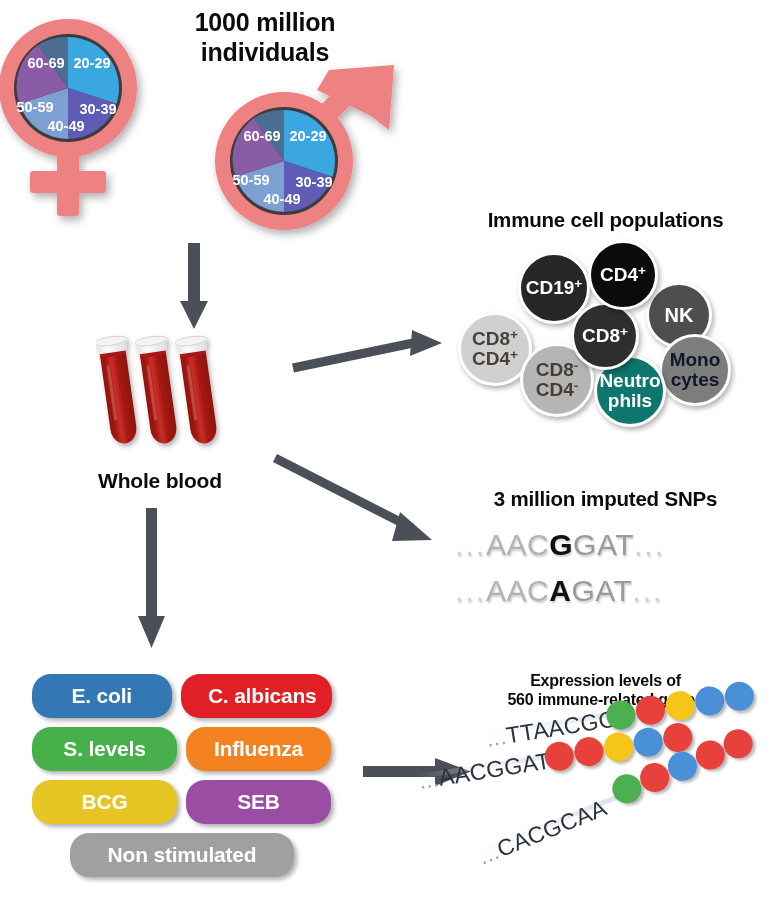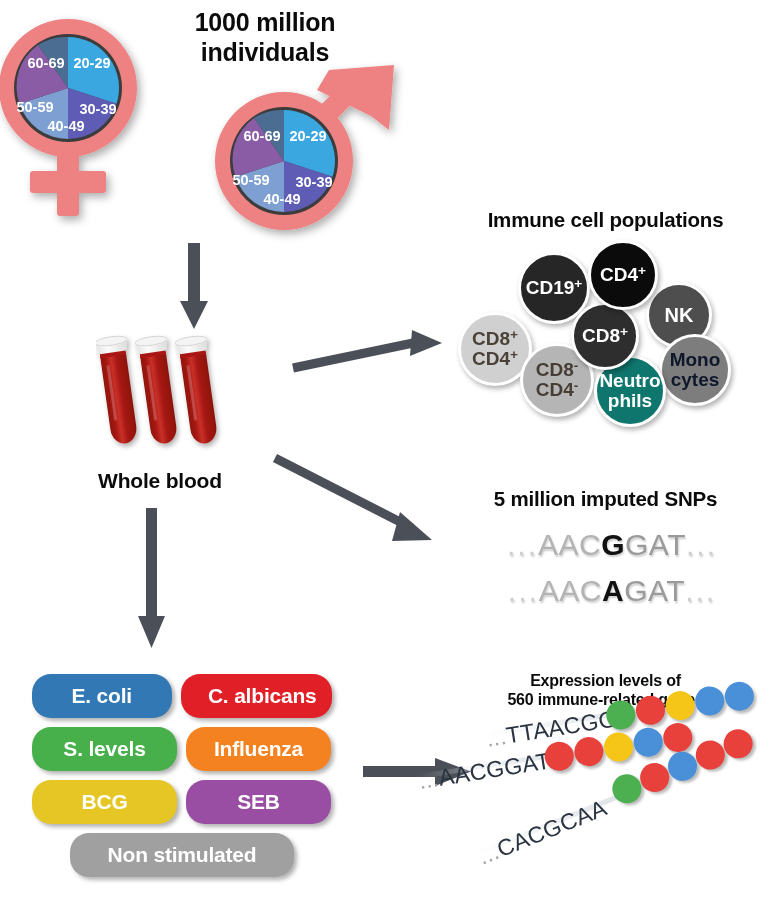--- a/index.html
+++ b/index.html
@@ -92,23 +92,23 @@
   .cell sup {
     font-size: 0.72em;
     line-height: 0;
     vertical-align: 0.42em;
   }
 
   
   #snp-block { left: 455px; top: 528px; width: 300px; height: 95px; }
   .snp-row {
     position: absolute;
-    left: 7px;
+    left: 0;
     width: 300px;
-    text-align: center;
+    text-align: left;
     font-family: "Liberation Sans", sans-serif;
     font-size: 30px;
     letter-spacing: 0.5px;
     white-space: nowrap;
     color: #b9b9b9;
     text-shadow: 1px 2px 2px rgba(0,0,0,0.20);
   }
   .snp-row .dots { color: #cfcfcf; letter-spacing: 2px; }
   .snp-row .dim  { color: #b3b3b3; }
   .snp-row .mid  { color: #9a9a9a; }
@@ -173,21 +173,21 @@
 </head>
 <body>
 
 <div class="stage">
 
   <div class="heading" id="title-individuals">1000 million
 individuals</div>
 
   <div class="heading" id="title-immune">Immune cell populations</div>
 
-  <div class="heading" id="title-snps">5 million imputed SNPs</div>
+  <div class="heading" id="title-snps">3 million imputed SNPs</div>
 
   <div class="heading" id="title-expression">Expression levels of
 560 immune-related genes</div>
 
   <div class="heading" id="label-whole-blood">Whole blood</div>
 
   <div class="sym-wrap" style="left:8px; top:10px;">
     <svg width="190" height="220" viewBox="0 0 190 220">
       <defs>
         <filter id="shadowF" x="-30%" y="-30%" width="170%" height="170%">

